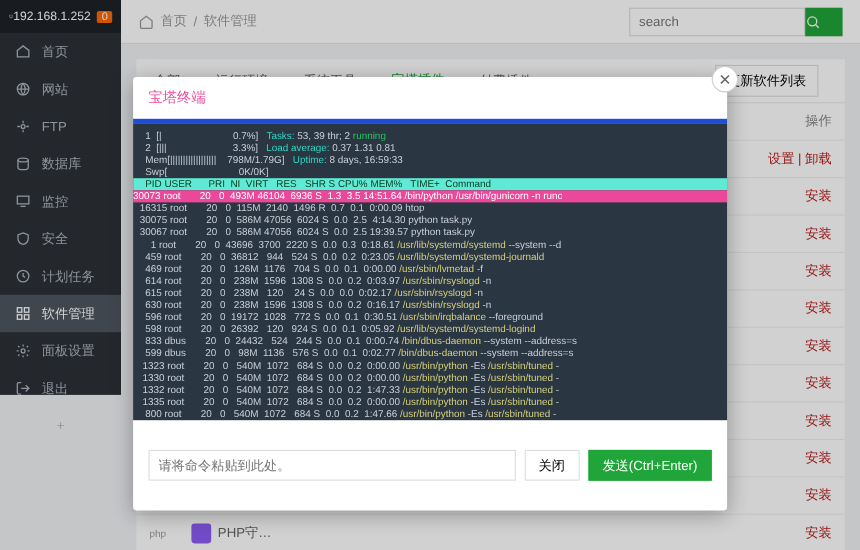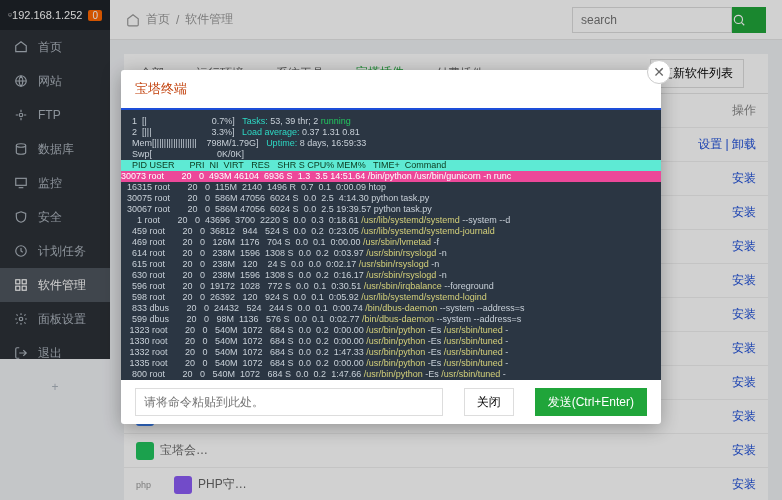--- a/index.html
+++ b/index.html
@@ -20,34 +20,34 @@
 .tabs{display:flex;align-items:center;border-bottom:1px solid #e6e6e6;background:#fff}
 .tab{padding:10px 16px;cursor:pointer;color:#666}
 .tab.active{color:#20a53a;border-bottom:2px solid #20a53a}
 .tabs .upd{margin-left:auto;margin-right:24px}
 .upd button{background:#fff;border:1px solid #ddd;padding:5px 10px;cursor:pointer;font-size:12px}
 .table{background:#fff;margin-top:0}
 .thead,.trow{display:flex;align-items:center;height:34px;border-bottom:1px solid #f0f0f0;padding:0 12px}
 .thead{color:#888;font-weight:500}
 .c-name{width:140px;display:flex;align-items:center;gap:6px}
 .c-desc{flex:1}
-.c-act{width:70px;text-align:right;color:#1d4ed8;cursor:pointer}
+.c-act{width:70px;text-align:right;color:#b91c1c;cursor:pointer}
 .icon-sq{width:18px;height:18px;border-radius:3px;display:inline-block}
 .overlay{position:fixed;inset:0;background:rgba(0,0,0,.18);display:flex;align-items:flex-start;justify-content:center;padding-top:70px}
 .modal{width:540px;background:#fff;border-radius:3px;box-shadow:0 4px 20px rgba(0,0,0,.3);position:relative}
 .modal-close{position:absolute;right:-10px;top:-10px;width:24px;height:24px;background:#fff;border:1px solid #ccc;border-radius:50%;display:flex;align-items:center;justify-content:center;cursor:pointer;font-size:14px;color:#666}
-.modal-title{padding:10px 14px;font-size:13px;color:#c2410c;border-bottom:2px solid #1d4ed8}
+.modal-title{padding:10px 14px;font-size:13px;color:#ec4899;border-bottom:4px solid #1d4ed8}
 .term{background:#2b3643;font-family:Consolas,monospace;font-size:9px;line-height:11px;color:#c8d0d8;padding:6px 0 0 0;height:270px;overflow:hidden;white-space:pre}
 .term .hdr{background:#5eead4;color:#0a3a1e;padding:0 6px}
 .term .hl{background:#ec4899;color:#fff}
 .term .row{padding:0 6px}
 .term .cy{color:#2dd8c4}
 .term .yl{color:#d4d07a}
 .term .gr{color:#22c55e}
-.modal-foot{padding:8px 14px;display:flex;align-items:flex-start;gap:21px}
+.modal-foot{padding:27px 14px;display:flex;align-items:flex-start;gap:8px}
 .modal-foot input{flex:1;height:28px;border:1px solid #ddd;padding:0 8px;font-size:12px;outline:none;color:#aaa}
 .modal-foot .btn{height:28px;padding:0 12px;border:1px solid #ddd;background:#fff;cursor:pointer;font-size:12px}
 .modal-foot .btn.primary{background:#20a53a;border-color:#20a53a;color:#fff}
 svg{display:block}
 </style>
 </head>
 <body>
 
 <div class="sidebar">
   <div class="sb-top">

